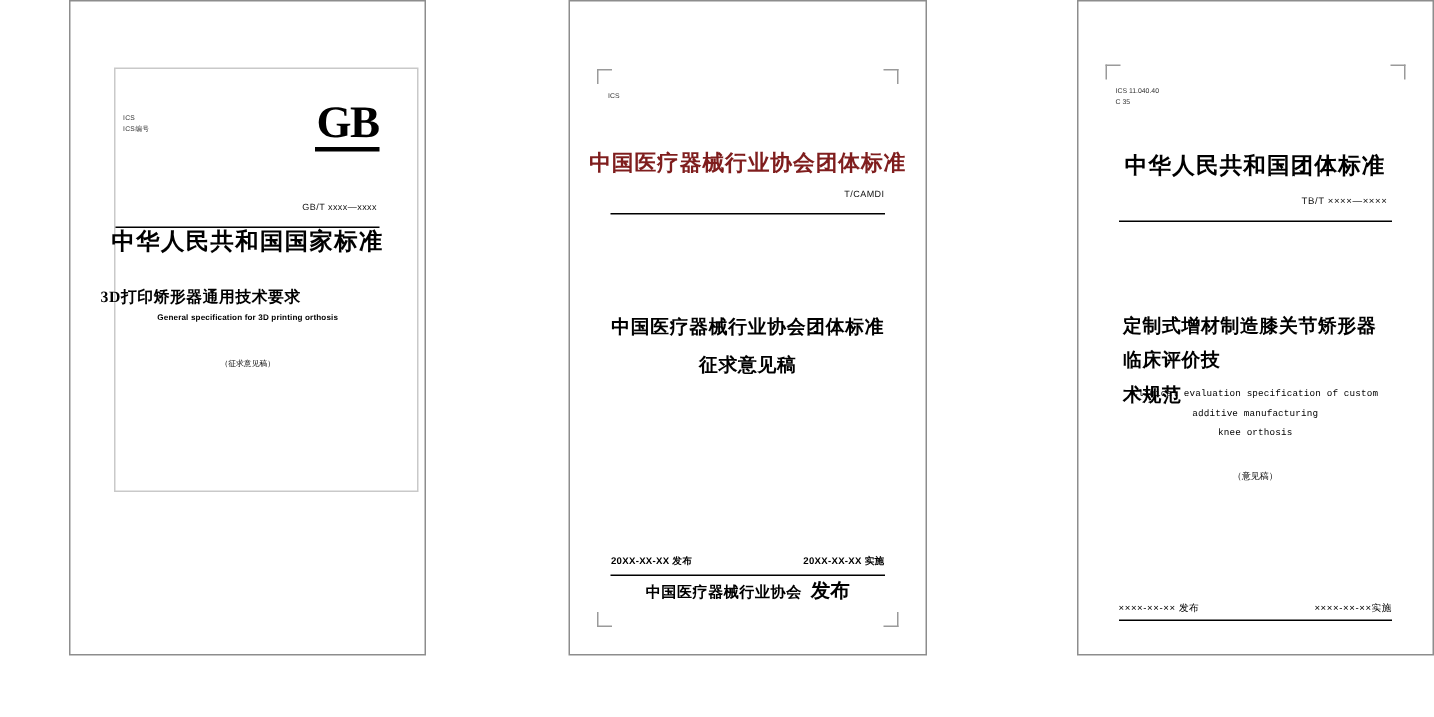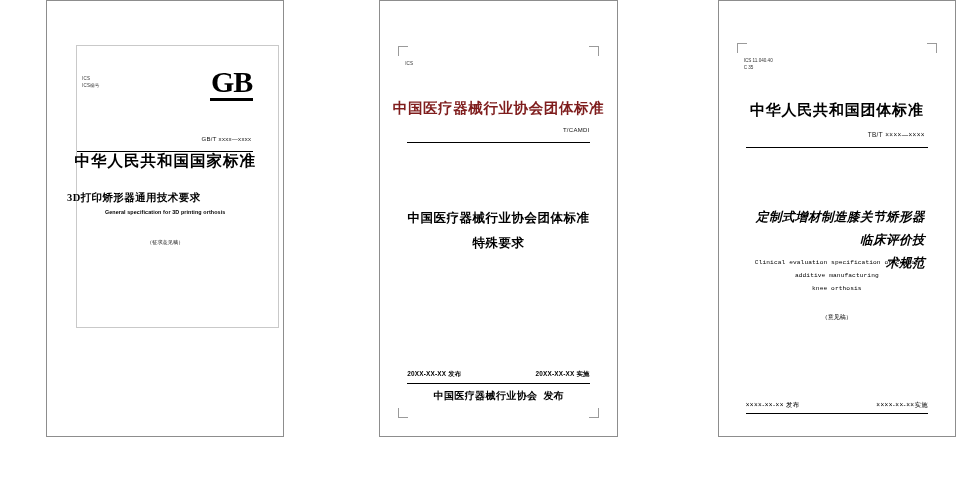--- a/index.html
+++ b/index.html
@@ -216,21 +216,21 @@
     right: 0;
     bottom: 33px;
     text-align: center;
     font-family: "Liberation Serif", serif;
     font-weight: bold;
     font-size: 10px;
     color: #000;
     letter-spacing: .4px;
   }
   .d2-issuer .pub {
-    font-size: 10px;
+    font-size: 13px;
     margin-left: 6px;
     letter-spacing: 0;
   }
   
   #doc3 {
     width: 255px;
     height: 437px;
     margin-left: 100px;
   }
   .d3-ics {
@@ -266,28 +266,27 @@
     left: 27px;
     right: 27px;
     top: 146px;
     border-top: 1.2px solid #000;
   }
   .d3-title {
     position: absolute;
     left: 30px;
     right: 30px;
     top: 205px;
-    text-align: right;
+    text-align: left;
     font-family: "Liberation Serif", serif;
     font-weight: bold;
     font-size: 12.5px;
     line-height: 23px;
     letter-spacing: .5px;
     color: #000;
-    font-style: italic;
   }
   .d3-subtitle {
     position: absolute;
     left: 22px;
     right: 22px;
     top: 255px;
     text-align: center;
     font-family: "Liberation Mono", monospace;
     font-size: 6.2px;
     line-height: 13px;
@@ -344,21 +343,21 @@
     <div class="corner tl" style="left:18px;top:45px;"></div>
     <div class="corner tr" style="right:18px;top:45px;"></div>
     <div class="corner bl" style="left:18px;bottom:18px;"></div>
     <div class="corner br" style="right:18px;bottom:18px;"></div>
     <div class="d2-ics">ICS</div>
     <div class="d2-head">中国医疗器械行业协会团体标准</div>
     <div class="d2-code">T/CAMDI</div>
     <div class="d2-rule"></div>
     <div class="d2-title">
       <div>中国医疗器械行业协会团体标准</div>
-      <div>特殊要求</div>
+      <div>征求意见稿</div>
     </div>
     <div class="d2-dates">
       <span>20XX-XX-XX 发布</span>
       <span>20XX-XX-XX 实施</span>
     </div>
     <div class="d2-bottomrule"></div>
     <div class="d2-issuer">
       <span>中国医疗器械行业协会</span><span class="pub">发布</span>
     </div>
   </div>

